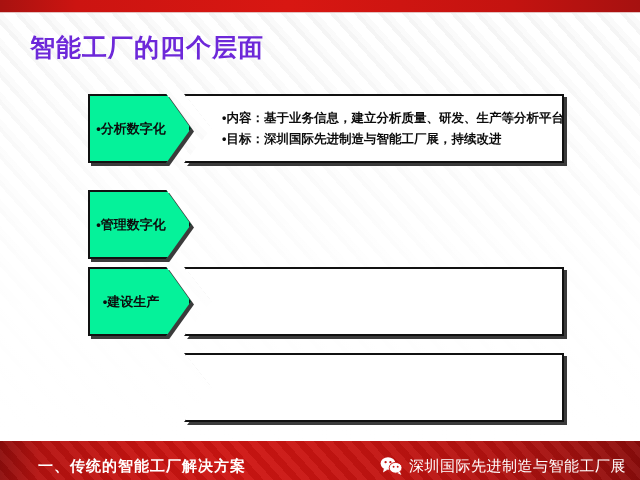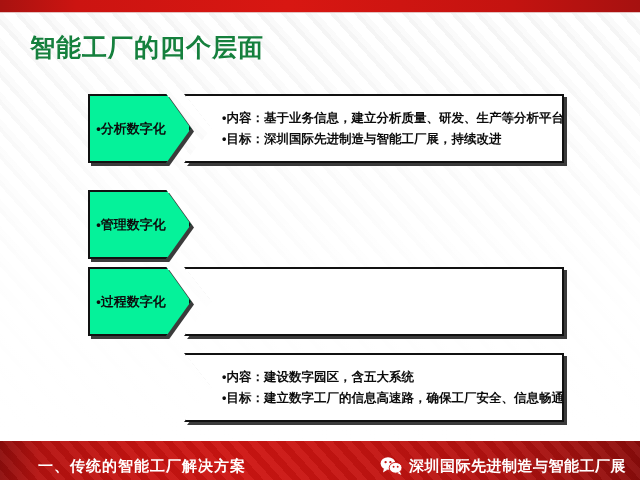--- a/index.html
+++ b/index.html
@@ -52,21 +52,21 @@
     width: 640px; height: 428px;
     background: linear-gradient(to bottom, rgba(255,255,255,0.05) 0%, rgba(255,255,255,0.55) 35%, rgba(255,255,255,0.92) 70%, #ffffff 100%);
   }
 
   
   .slide-title {
     position: absolute;
     left: 30px; top: 32px;
     font-size: 25px;
     font-weight: bold;
-    color: #15803d;
+    color: #6d28d9;
     letter-spacing: 1px;
     line-height: 1.2;
     white-space: nowrap;
   }
 
   
   .rows {
     position: absolute;
     left: 0; top: 0;
     width: 640px; height: 441px;
@@ -211,21 +211,21 @@
     gap: 6px;
     white-space: nowrap;
   }
   .wechat-icon {
     position: relative;
     width: 23px; height: 19px;
     flex: 0 0 auto;
   }
   .bottom-right-text {
     font-size: 15px;
-    font-weight: bold;
+    font-weight: normal;
     color: #ffffff;
     letter-spacing: 0.5px;
     white-space: nowrap;
   }
 </style>
 </head>
 <body>
 
 <div id="slide">
 
@@ -260,36 +260,32 @@
         <div class="stage-shadow"></div>
         <div class="stage-shape"></div>
         <div class="stage-label">•管理数字化</div>
       </div>
     </div>
 
     <div class="row r2">
       <div class="stage">
         <div class="stage-shadow"></div>
         <div class="stage-shape"></div>
-        <div class="stage-label">•过程数字化</div>
+        <div class="stage-label">•建设生产</div>
       </div>
       <div class="detail">
         <div class="detail-shadow"></div>
         <div class="detail-shape"></div>
       </div>
     </div>
 
     <div class="row r3">
       <div class="detail">
         <div class="detail-shadow"></div>
         <div class="detail-shape"></div>
-        <div class="detail-lines">
-          <div class="detail-line">•内容：建设数字园区，含五大系统</div>
-          <div class="detail-line">•目标：建立数字工厂的信息高速路，确保工厂安全、信息畅通</div>
-        </div>
       </div>
     </div>
 
   </div>
 
   <div class="bottom-bar">
     <div class="bottom-bar-texture"></div>
     <div class="bottom-left-text">一、传统的智能工厂解决方案</div>
     <div class="bottom-right">
       <span class="wechat-icon">

